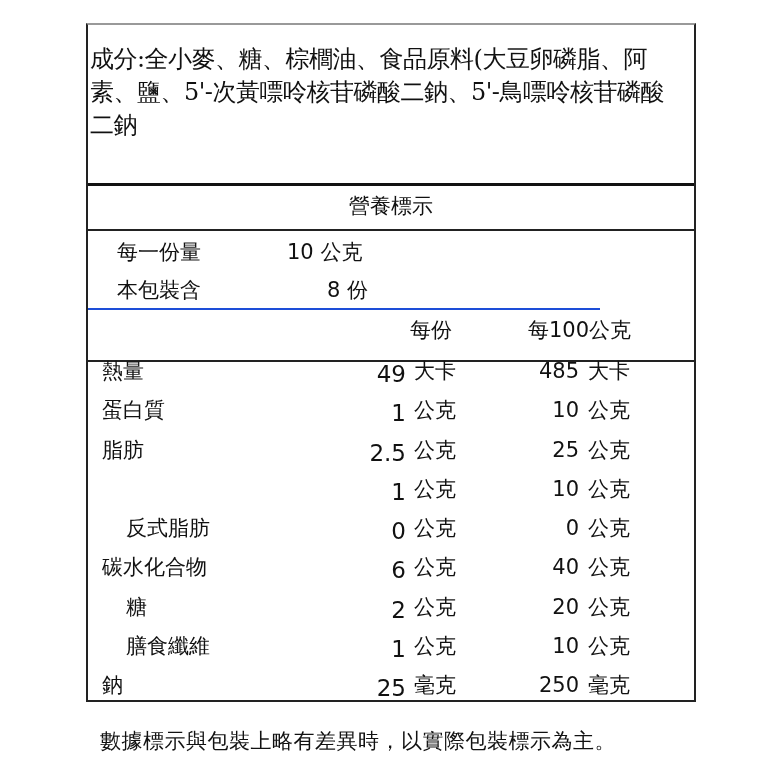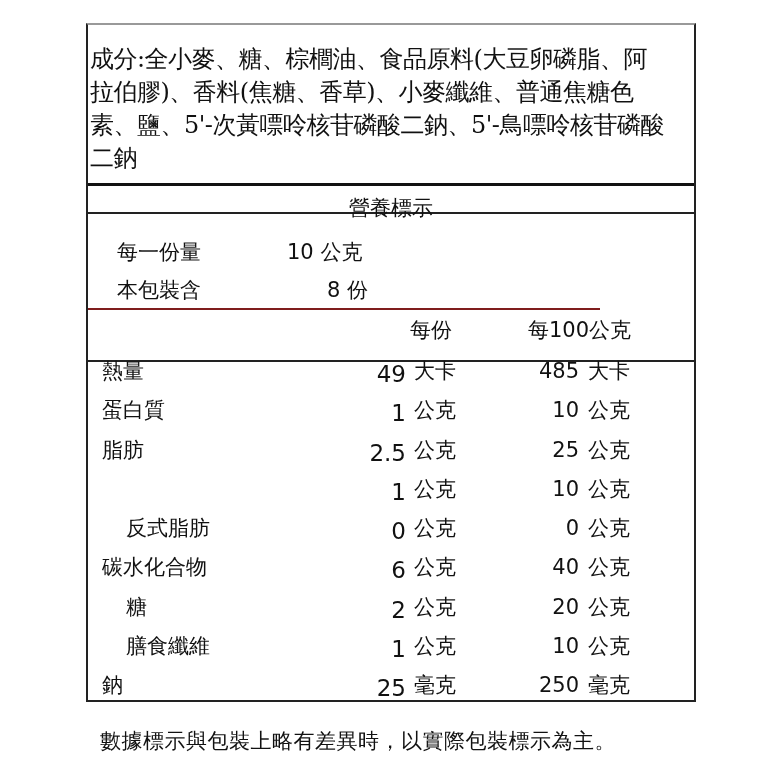--- a/index.html
+++ b/index.html
@@ -10,27 +10,27 @@
   }
   .ingredients {
     position: absolute; left: 0; top: 0; width: 606px; height: 161px;
     box-sizing: border-box; padding: 18px 12px 0 2px;
     font-family: "DejaVu Serif", "Liberation Serif", serif;
     font-size: 24px; line-height: 33px; letter-spacing: -0.5px;
     border-bottom: 3px solid #111;
   }
   .sans { font-family: "DejaVu Sans", "Liberation Sans", sans-serif; }
   .nutri-title {
-    position: absolute; left: 0; top: 161px; width: 606px; height: 28px;
+    position: absolute; left: 0; top: 161px; width: 606px; height: 45px;
     border-bottom: 2px solid #222; box-sizing: border-box;
-    text-align: center; font-size: 21px; line-height: 44px;
+    text-align: center; font-size: 21px; line-height: 44px; font-family: Liberation Mono, monospace;
   }
   .serving {
     position: absolute; left: 0; top: 206px; width: 512px; height: 79px;
-    border-bottom: 2px solid #7f1d1d; box-sizing: border-box;
+    border-bottom: 2px solid #1d4ed8; box-sizing: border-box;
   }
   .serving-row { position: absolute; left: 0; width: 606px; height: 38px; font-size: 21px; line-height: 38px; }
   .serving-row .k { position: absolute; left: 29px; }
   .serving-row .v { position: absolute; }
   .col-head {
     position: absolute; left: 0; top: 285px; width: 606px; height: 52px;
     border-bottom: 2px solid #222; box-sizing: border-box; font-size: 21px; line-height: 40px;
   }
   .col-head .h1 { position: absolute; left: 322px; }
   .col-head .h2 { position: absolute; left: 440px; }
@@ -45,21 +45,20 @@
   .footnote {
     position: absolute; left: 100px; top: 721px; font-size: 21px; line-height: 40px; letter-spacing: 0.5px;
   }
 </style>
 </head>
 <body>
 
 <div class="label-box">
   <div class="ingredients">
     <div>成分:全小麥、糖、棕櫚油、食品原料(大豆卵磷脂、阿</div>
-    <div>拉伯膠)、香料(焦糖、香草)、小麥纖維、普通焦糖色</div>
     <div>素、鹽、5'-次黃嘌呤核苷磷酸二鈉、5'-鳥嘌呤核苷磷酸</div>
     <div>二鈉</div>
   </div>
 
   <div class="nutri-title sans">營養標示</div>
 
   <div class="serving sans">
     <div class="serving-row" style="top:2px;">
       <span class="k">每一份量</span>
       <span class="v" style="left:199px;">10 公克</span>

